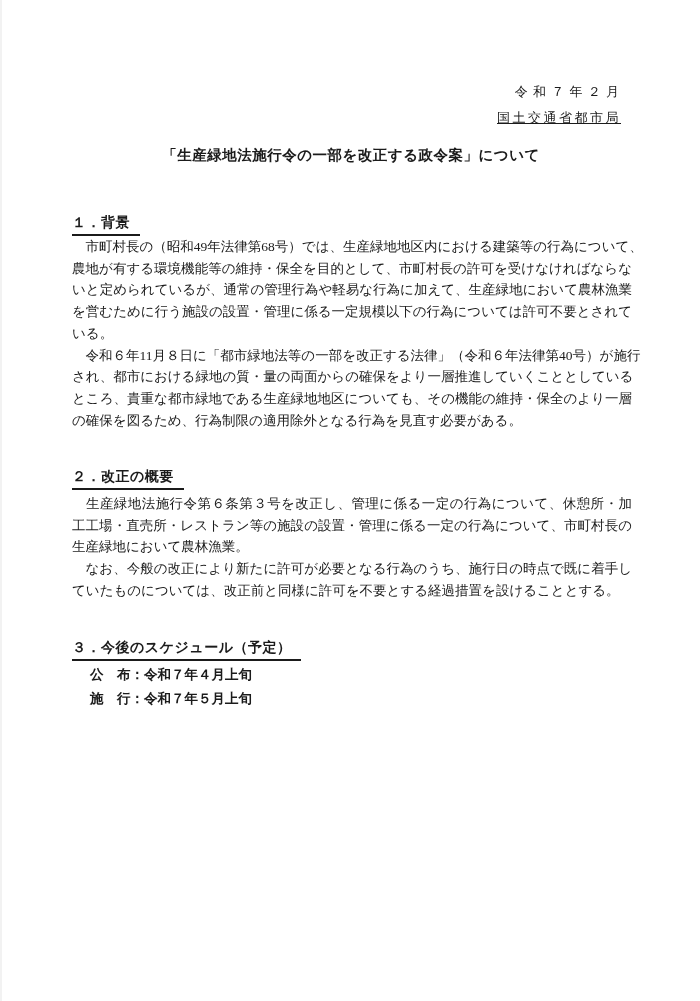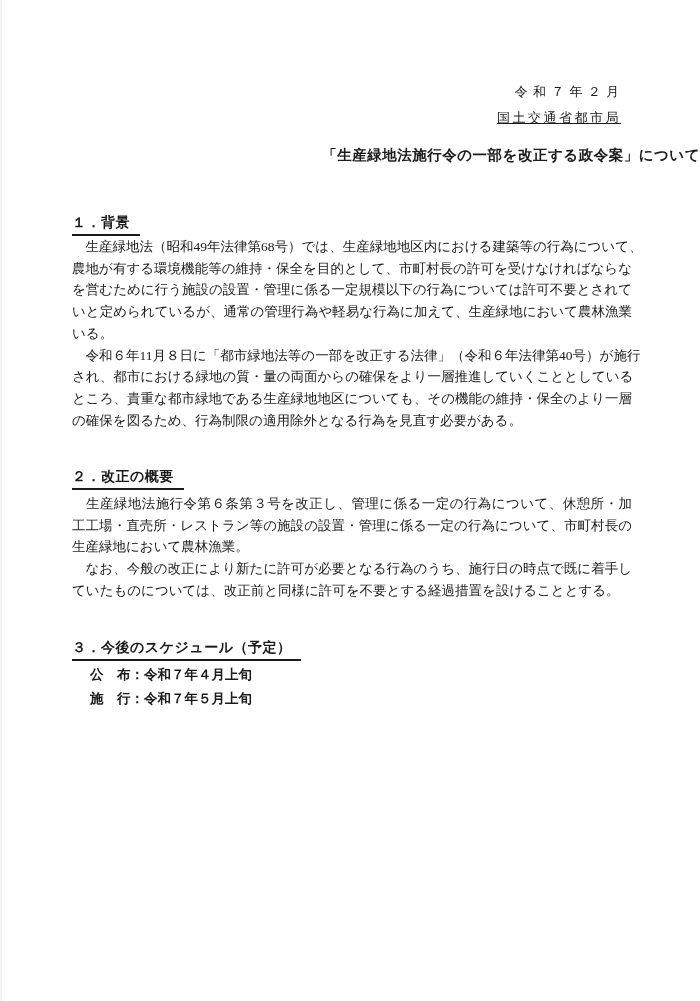--- a/index.html
+++ b/index.html
@@ -16,21 +16,21 @@
   .doc-date {
     position:absolute; top:83px; right:80px;
     font-size:13px; letter-spacing:1px; white-space:pre;
   }
   .doc-org {
     position:absolute; top:109px; right:79px;
     font-size:13px; letter-spacing:2.5px; white-space:nowrap;text-decoration:underline;
   }
   .doc-title {
     position:absolute; top:146px; left:0; width:100%;
-    margin:0; text-align:right;
+    margin:0; text-align:center;
     font-family:"Liberation Sans","DejaVu Sans",sans-serif;
     font-weight:bold; font-size:14.5px; letter-spacing:0.5px;
   }
   .sec-head {
     position:absolute; left:70px;
     font-family:"Liberation Sans","DejaVu Sans",sans-serif;
     font-weight:bold; font-size:14px; letter-spacing:0.5px;
     white-space:nowrap;
   }
   .sec-head .u {
@@ -68,24 +68,24 @@
   <div class="doc-org">国土交通省都市局</div>
 
   <h1 class="doc-title">「生産緑地法施行令の一部を改正する政令案」について</h1>
 
   <div class="sec-head" id="head-1">
     <span class="u">１．背景</span>
   </div>
 
   <div class="block" id="body-1">
     <div>
-      <div class="pl">　生産緑地法（昭和49年法律第68号）では、生産緑地地区内における建築等の行為について、</div>
+      <div class="pl">　市町村長の（昭和49年法律第68号）では、生産緑地地区内における建築等の行為について、</div>
       <div class="pl">農地が有する環境機能等の維持・保全を目的として、市町村長の許可を受けなければならな</div>
+      <div class="pl">いと定められているが、通常の管理行為や軽易な行為に加えて、生産緑地において農林漁業</div>
       <div class="pl">を営むために行う施設の設置・管理に係る一定規模以下の行為については許可不要とされて</div>
-      <div class="pl">いと定められているが、通常の管理行為や軽易な行為に加えて、生産緑地において農林漁業</div>
       <div class="pl end">いる。</div>
     </div>
     <div>
       <div class="pl">　令和６年11月８日に「都市緑地法等の一部を改正する法律」（令和６年法律第40号）が施行</div>
       <div class="pl">され、都市における緑地の質・量の両面からの確保をより一層推進していくこととしている</div>
       <div class="pl">ところ、貴重な都市緑地である生産緑地地区についても、その機能の維持・保全のより一層</div>
       <div class="pl end">の確保を図るため、行為制限の適用除外となる行為を見直す必要がある。</div>
     </div>
   </div>
 

